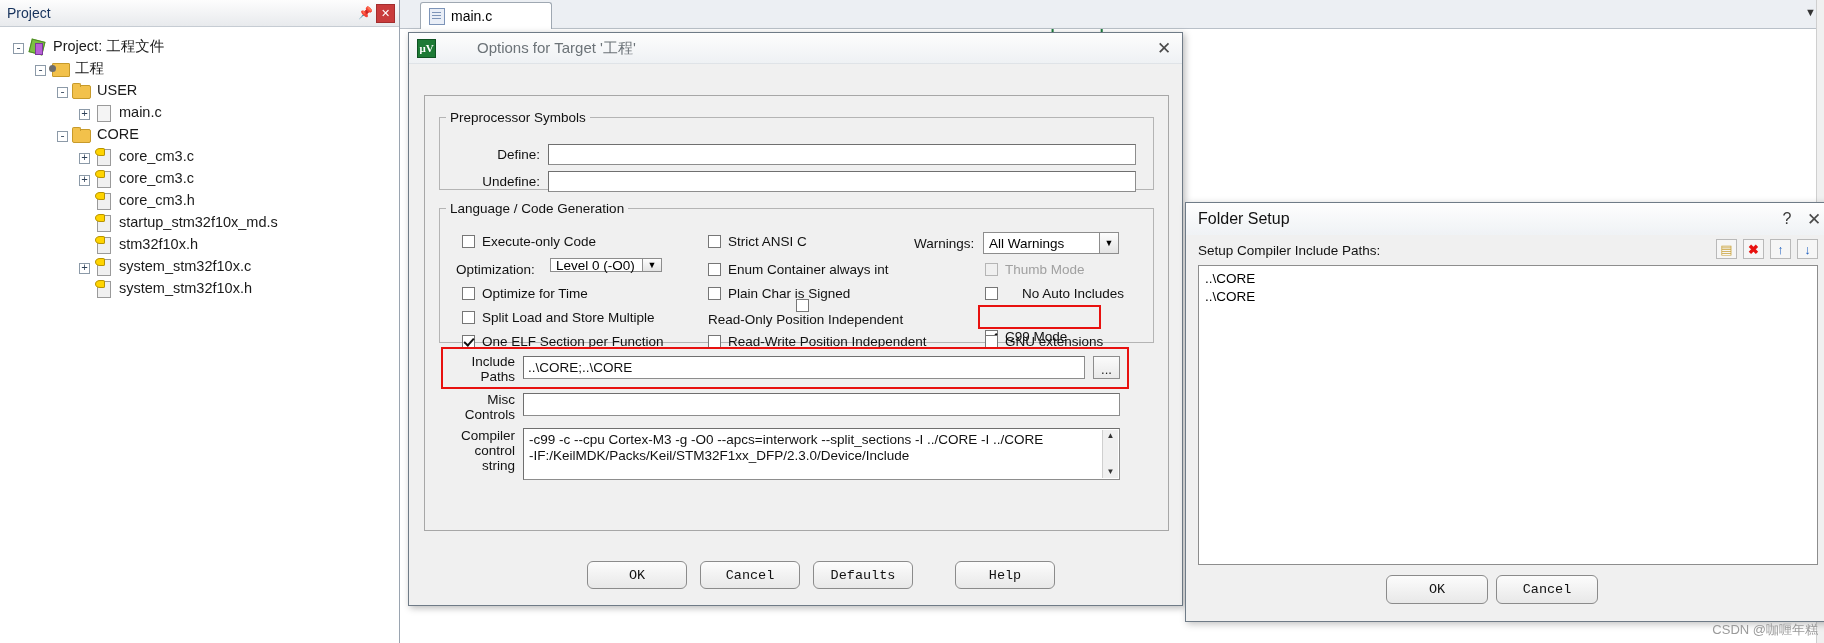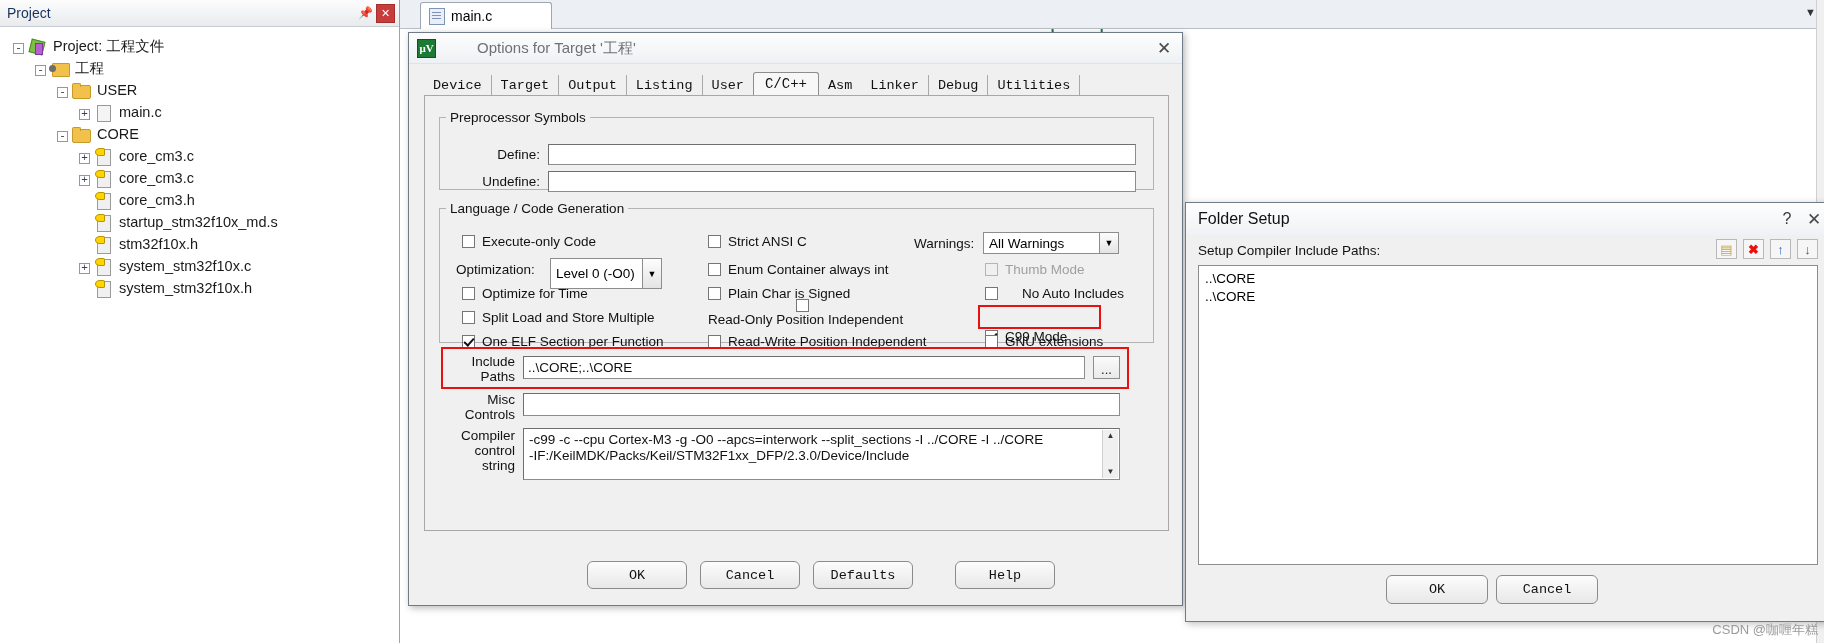--- a/index.html
+++ b/index.html
@@ -349,53 +349,41 @@
 </div>
 
 <div id="options-dialog">
 
   <div id="options-titlebar">
     <span class="k-icon">μV</span>
     <span class="t">Options for Target '工程'</span>
     <span class="x-btn">✕</span>
   </div>
 
-  <div id="tabrow">
-    <div class="tab">Device</div>
-    <div class="tab">Target</div>
-    <div class="tab">Output</div>
-    <div class="tab">Listing</div>
-    <div class="tab nb">User</div>
-    <div class="tab sel">C/C++</div>
-    <div class="tab nb">Asm</div>
-    <div class="tab">Linker</div>
-    <div class="tab">Debug</div>
-    <div class="tab">Utilities</div>
-  </div>
 
   <div id="tabpage">
 
     <fieldset class="grp" style="left:14px;top:14px;right:14px;height:78px;">
       <legend>Preprocessor Symbols</legend>
       <div class="lbl" style="position:absolute;left:22px;top:22px;width:78px;text-align:right;">Define:</div>
       <div class="txtbox" style="position:absolute;left:108px;top:19px;right:17px;height:21px;"></div>
       <div class="lbl" style="position:absolute;left:22px;top:49px;width:78px;text-align:right;">Undefine:</div>
       <div class="txtbox" style="position:absolute;left:108px;top:46px;right:17px;height:21px;"></div>
     </fieldset>
 
     <fieldset class="grp" style="left:14px;top:105px;right:14px;height:140px;">
       <legend>Language / Code Generation</legend>
 
       <div class="cb-row" style="left:22px;top:18px;">
         <span class="cb"></span>
         <span class="lbl">Execute-only Code</span>
       </div>
 
       <div class="lbl" style="position:absolute;left:16px;top:46px;">Optimization:</div>
-      <div class="combo" style="left:110px;top:42px;width:112px;height:31px;">
+      <div class="combo" style="left:110px;top:42px;width:112px;height:14px;">
         <span>Level 0 (-O0)</span>
         <span class="arrow">▼</span>
       </div>
 
       <div class="cb-row" style="left:22px;top:70px;">
         <span class="cb"></span>
         <span class="lbl">Optimize for Time</span>
       </div>
       <div class="cb-row" style="left:22px;top:94px;">
         <span class="cb"></span>

